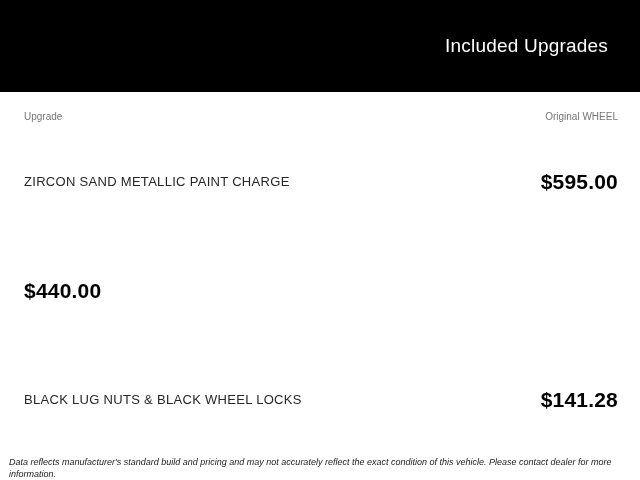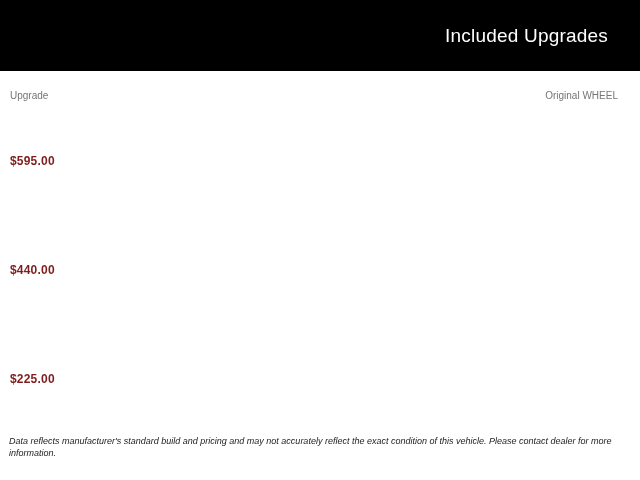--- a/index.html
+++ b/index.html
@@ -5,36 +5,36 @@
     html, body { margin: 0; padding: 0; }
     body {
       width: 640px;
       height: 480px;
       background: #ffffff;
       font-family: "Liberation Sans", sans-serif;
       overflow: hidden;
       -webkit-font-smoothing: antialiased;
     }
     .header-bar {
-      height: 71px;
+      height: 92px;
       background: #000000;
       display: flex;
       align-items: center;
       justify-content: flex-end;
       padding-right: 32px;
       box-sizing: border-box;
     }
     .header-title {
       color: #ffffff;
       font-size: 19px;
       font-weight: 400;
       letter-spacing: 0.2px;
     }
     .content {
-      padding: 0 22px 0 10px;
+      padding: 0 22px 0 24px;
       box-sizing: border-box;
     }
     .col-header {
       display: flex;
       justify-content: space-between;
       align-items: center;
       margin-top: 19px;
       line-height: 12px;
       font-size: 10px;
       color: #757575;
@@ -45,23 +45,23 @@
       display: flex;
       justify-content: space-between;
       align-items: center;
     }
     .row-name {
       font-size: 13px;
       color: #262626;
       letter-spacing: 0.3px;
     }
     .row-price {
-      font-size: 12px;
+      font-size: 21px;
       font-weight: 700;
-      color: #7f1d1d;
+      color: #000000;
       letter-spacing: 0.2px;
     }
     .footer {
       padding: 0 22px 0 9px;
       margin-top: 2px;
       box-sizing: border-box;
     }
     .disclaimer {
       font-size: 9px;
       font-style: italic;
@@ -77,26 +77,28 @@
 </div>
 
 <div class="content">
   <div class="col-header">
     <span>Upgrade</span>
     <span>Original WHEEL</span>
   </div>
 
   <div class="rows">
     <div class="row">
+      <span class="row-name">ZIRCON SAND METALLIC PAINT CHARGE</span>
       <span class="row-price">$595.00</span>
     </div>
     <div class="row">
       <span class="row-price">$440.00</span>
     </div>
     <div class="row">
-      <span class="row-price">$225.00</span>
+      <span class="row-name">BLACK LUG NUTS &amp; BLACK WHEEL LOCKS</span>
+      <span class="row-price">$141.28</span>
     </div>
   </div>
 </div>
 
 <div class="footer">
   <div class="disclaimer">Data reflects manufacturer's standard build and pricing and may not accurately reflect the exact condition of this vehicle. Please contact dealer for more information.</div>
 </div>
 
 </body></html>

